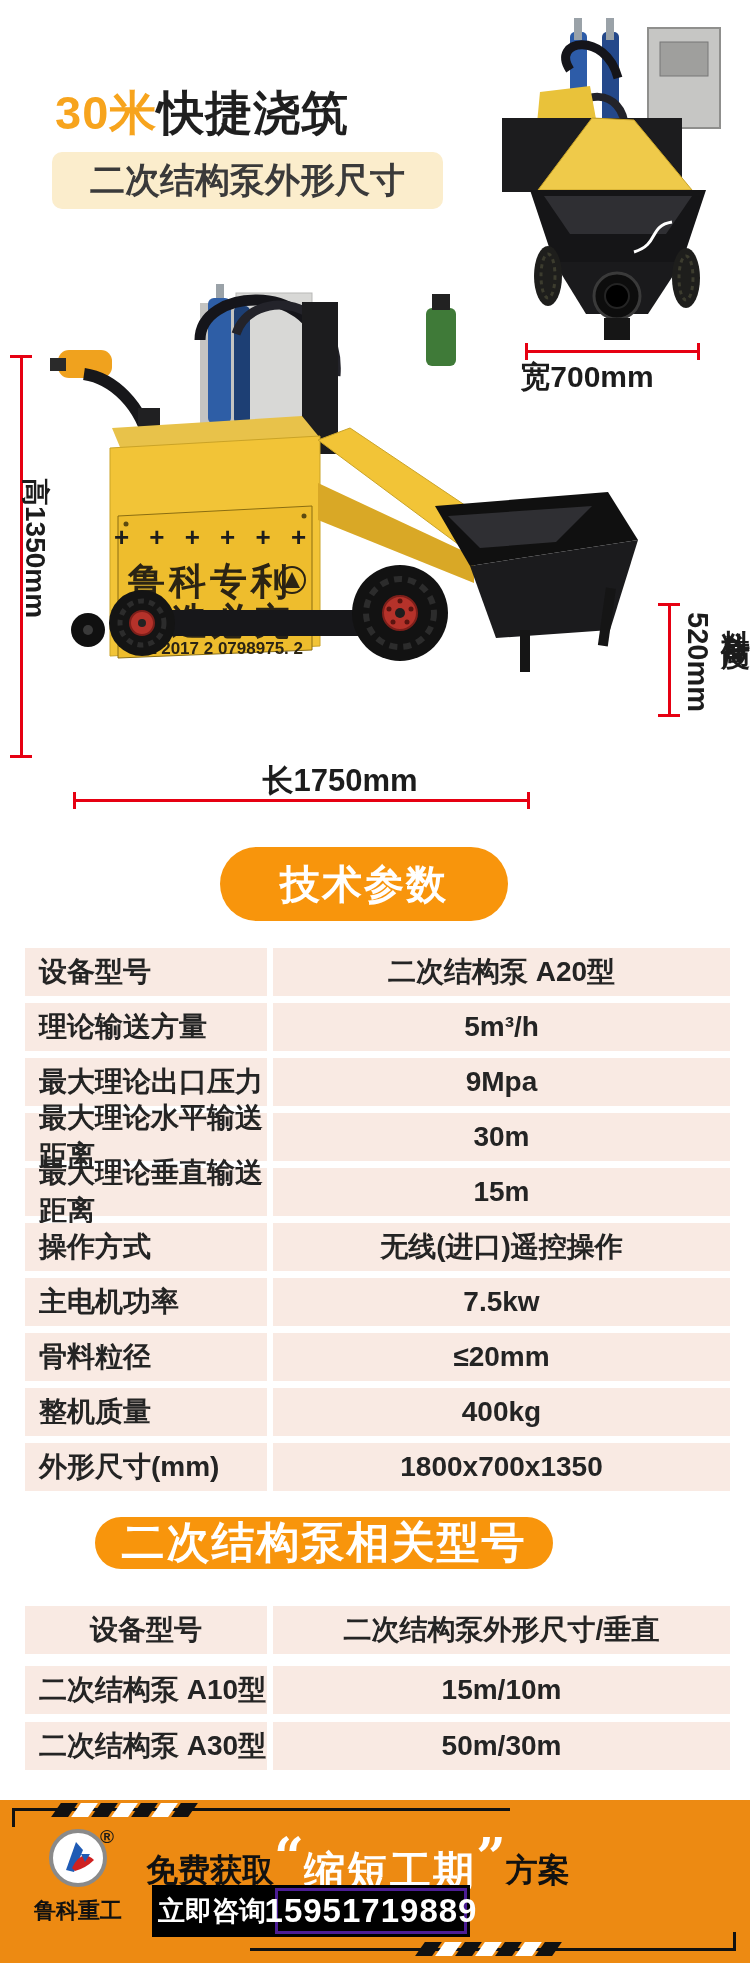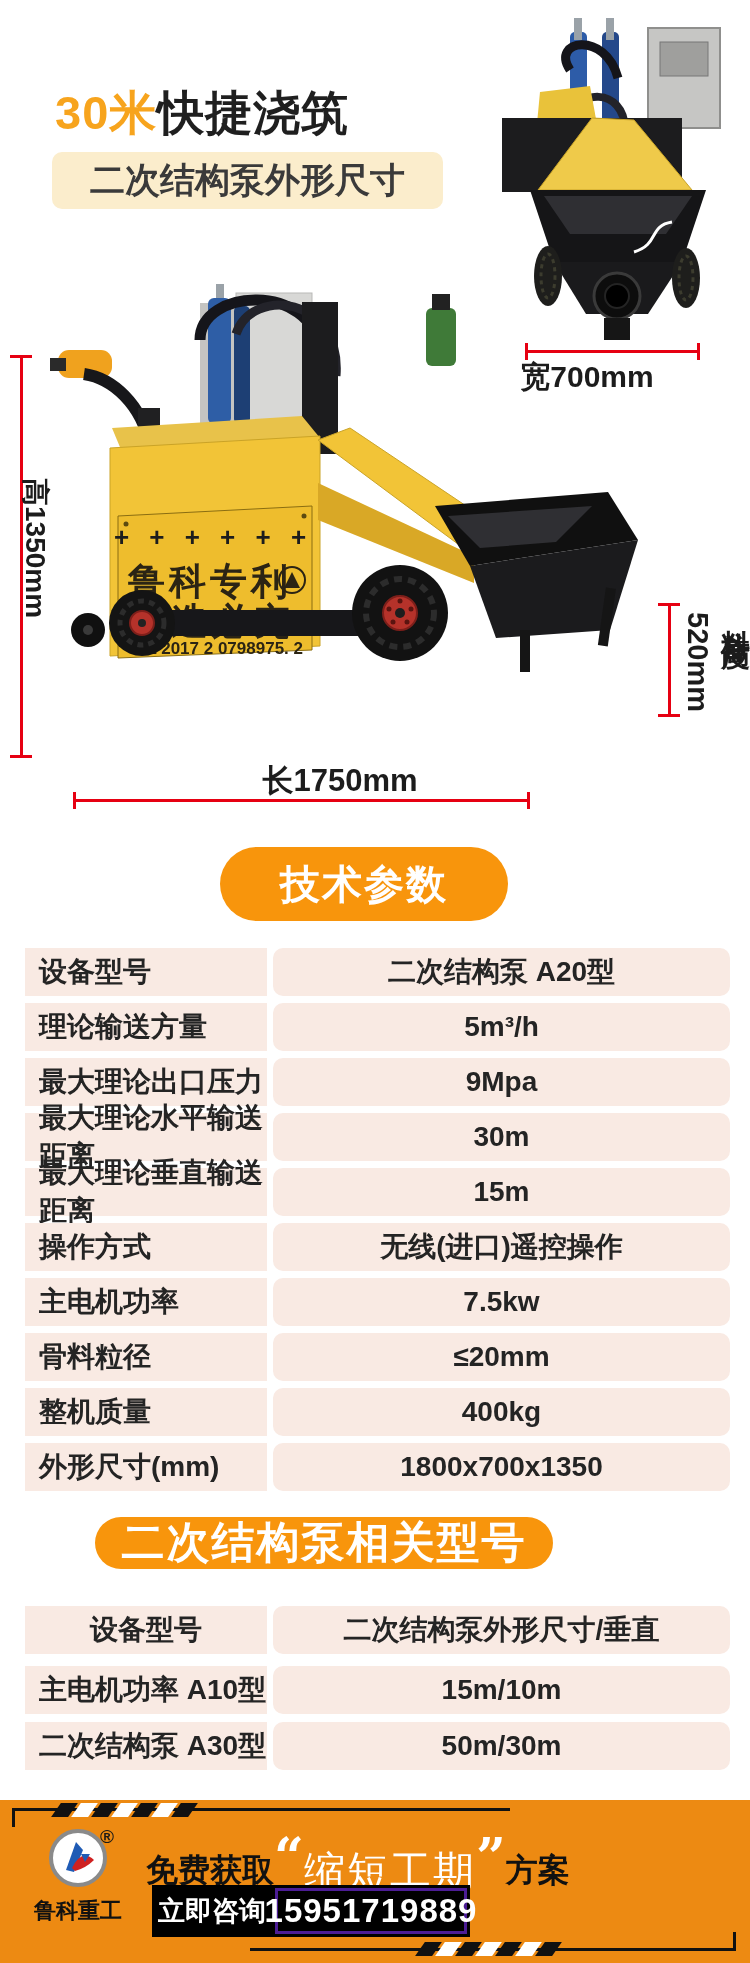--- a/index.html
+++ b/index.html
@@ -39,35 +39,35 @@
 
   
   .spec-table { position:absolute; left:25px; width:705px; }
   .table-1 { top:948px; }
   .table-2 { top:1606px; }
   .spec-row { display:flex; margin-bottom:7px; }
   .table-2 .spec-row { margin-bottom:8px; }
   .table-2 .head-row { margin-bottom:12px; }
   .cell { background:#F9EAE3; height:48px; display:flex; align-items:center; color:#242424; font-size:28px; font-weight:600; }
   .cell.label { width:242px; margin-right:6px; padding-left:14px; }
-  .cell.value { flex:1; justify-content:center;border-radius:10px; }
+  .cell.value { flex:1; justify-content:center; }
   .cell.centered { justify-content:center; padding-left:0; }
 
   
   .footer { position:absolute; left:0; top:1800px; width:750px; height:163px; background:#ED8A12; }
   .fr-line { position:absolute; background:#111111; }
   .stripes { position:absolute; display:flex; }
   .stripe { width:17px; height:14px; margin-right:3px; transform:skewX(-35deg); }
   .stripe.b { background:#111111; } .stripe.w { background:#ffffff; }
   .logo-wrap { position:absolute; left:48px; top:28px; width:60px; height:60px; }
   .reg-mark { position:absolute; left:100px; top:26px; font-size:19px; color:#1a1a1a; font-weight:700; }
   .brand-name { position:absolute; left:18px; top:96px; width:120px; text-align:center; font-size:22px; font-weight:700; color:#111111; font-family:"DejaVu Serif","Liberation Serif",serif; }
   .promo { position:absolute; left:146px; top:26px; white-space:nowrap; }
   .p-black { font-size:32px; font-weight:900; color:#111111; vertical-align:6px; }
-  .p-white { font-size:41px; font-weight:400; color:#ffffff; letter-spacing:2px; vertical-align:2px; }
+  .p-white { font-size:41px; font-weight:700; color:#ffffff; letter-spacing:2px; vertical-align:2px; }
   .p-quote { font-size:52px; font-weight:900; color:#ffffff; vertical-align:12px; font-family:"DejaVu Serif","Liberation Serif",serif; }
   .cta-btn { position:absolute; left:152px; top:85px; width:120px; height:52px; background:#000000; color:#ffffff; font-size:27px; font-weight:700; display:flex; align-items:center; justify-content:center; cursor:pointer; }
   .phone-box { position:absolute; left:272px; top:85px; width:198px; height:52px; background:#000000; cursor:pointer; }
   .phone-inner { position:absolute; inset:3px; border:3px solid #4c1d95; display:flex; align-items:center; justify-content:center; color:#ffffff; font-size:33px; font-weight:800; letter-spacing:1px; }
 </style>
 </head>
 <body>
 
 <div class="page">
 
@@ -238,21 +238,21 @@
   </div>
 
   <div class="pill pill-2">二次结构泵相关型号</div>
 
   <div class="spec-table table-2">
     <div class="spec-row head-row">
       <div class="cell label centered">设备型号</div>
       <div class="cell value">二次结构泵外形尺寸/垂直</div>
     </div>
     <div class="spec-row">
-      <div class="cell label">主电机功率 A10型</div>
+      <div class="cell label">二次结构泵 A10型</div>
       <div class="cell value">15m/10m</div>
     </div>
     <div class="spec-row">
       <div class="cell label">二次结构泵 A30型</div>
       <div class="cell value">50m/30m</div>
     </div>
   </div>
 
   <div class="footer">
 

